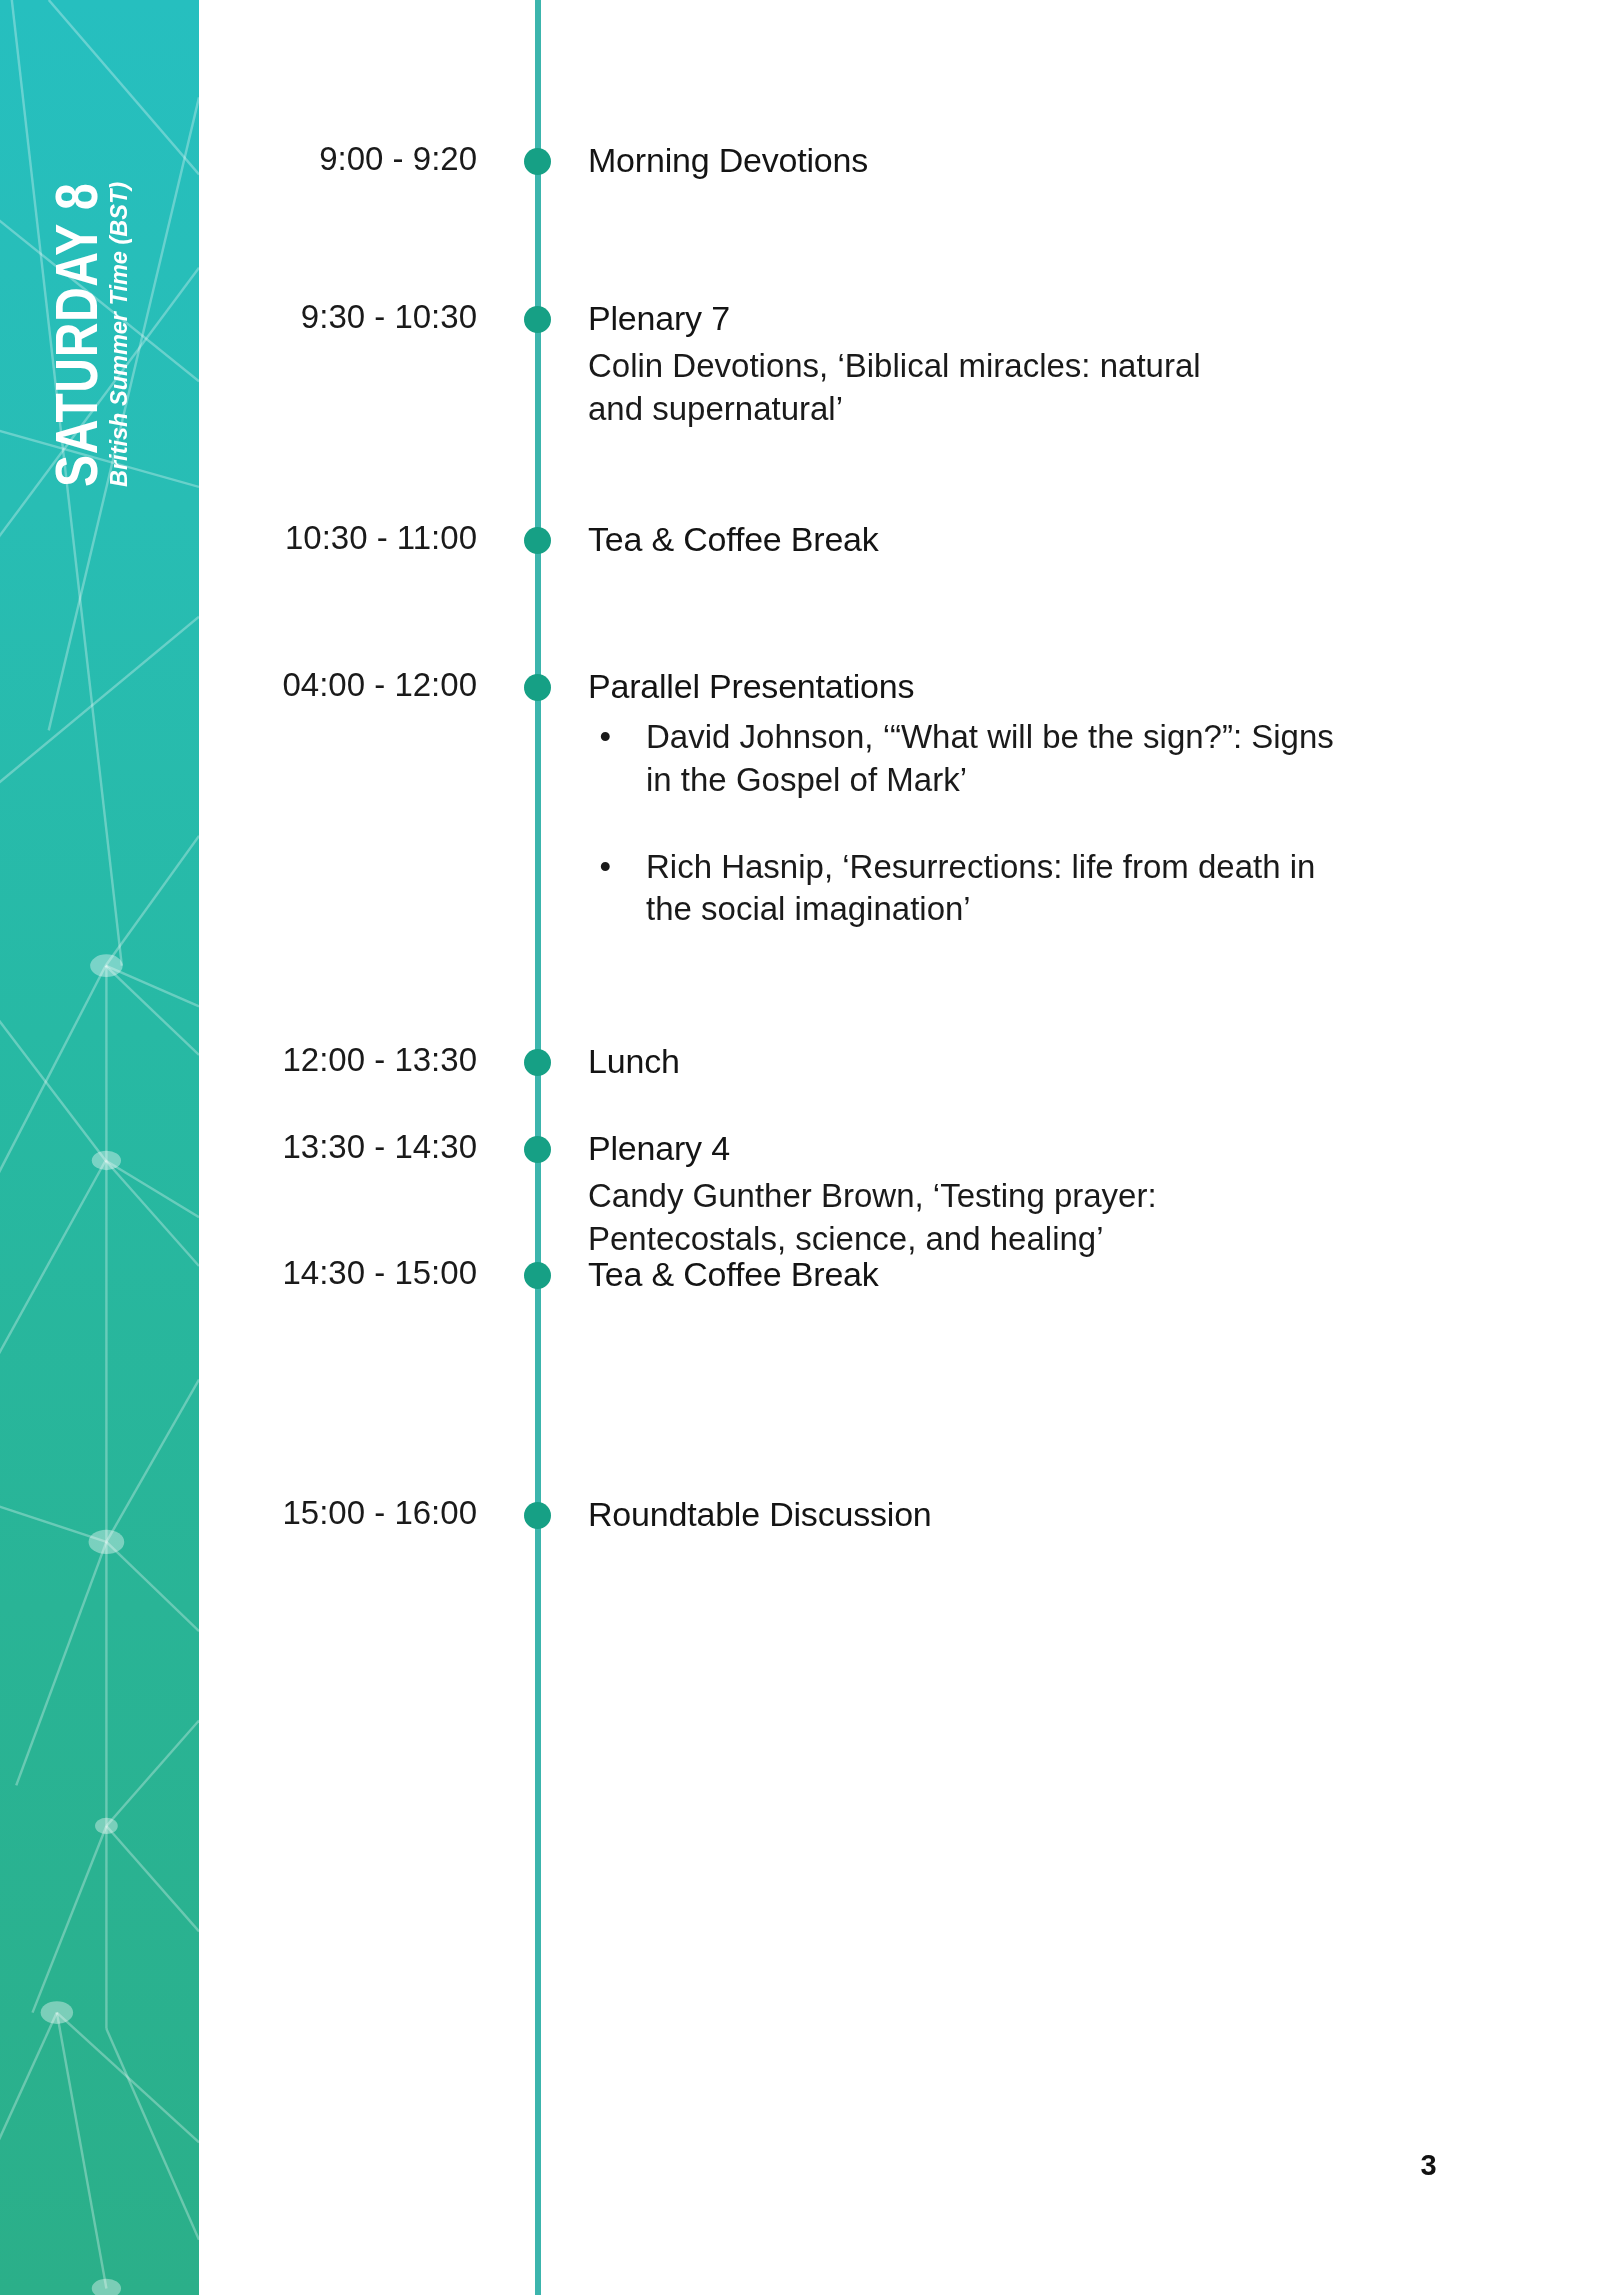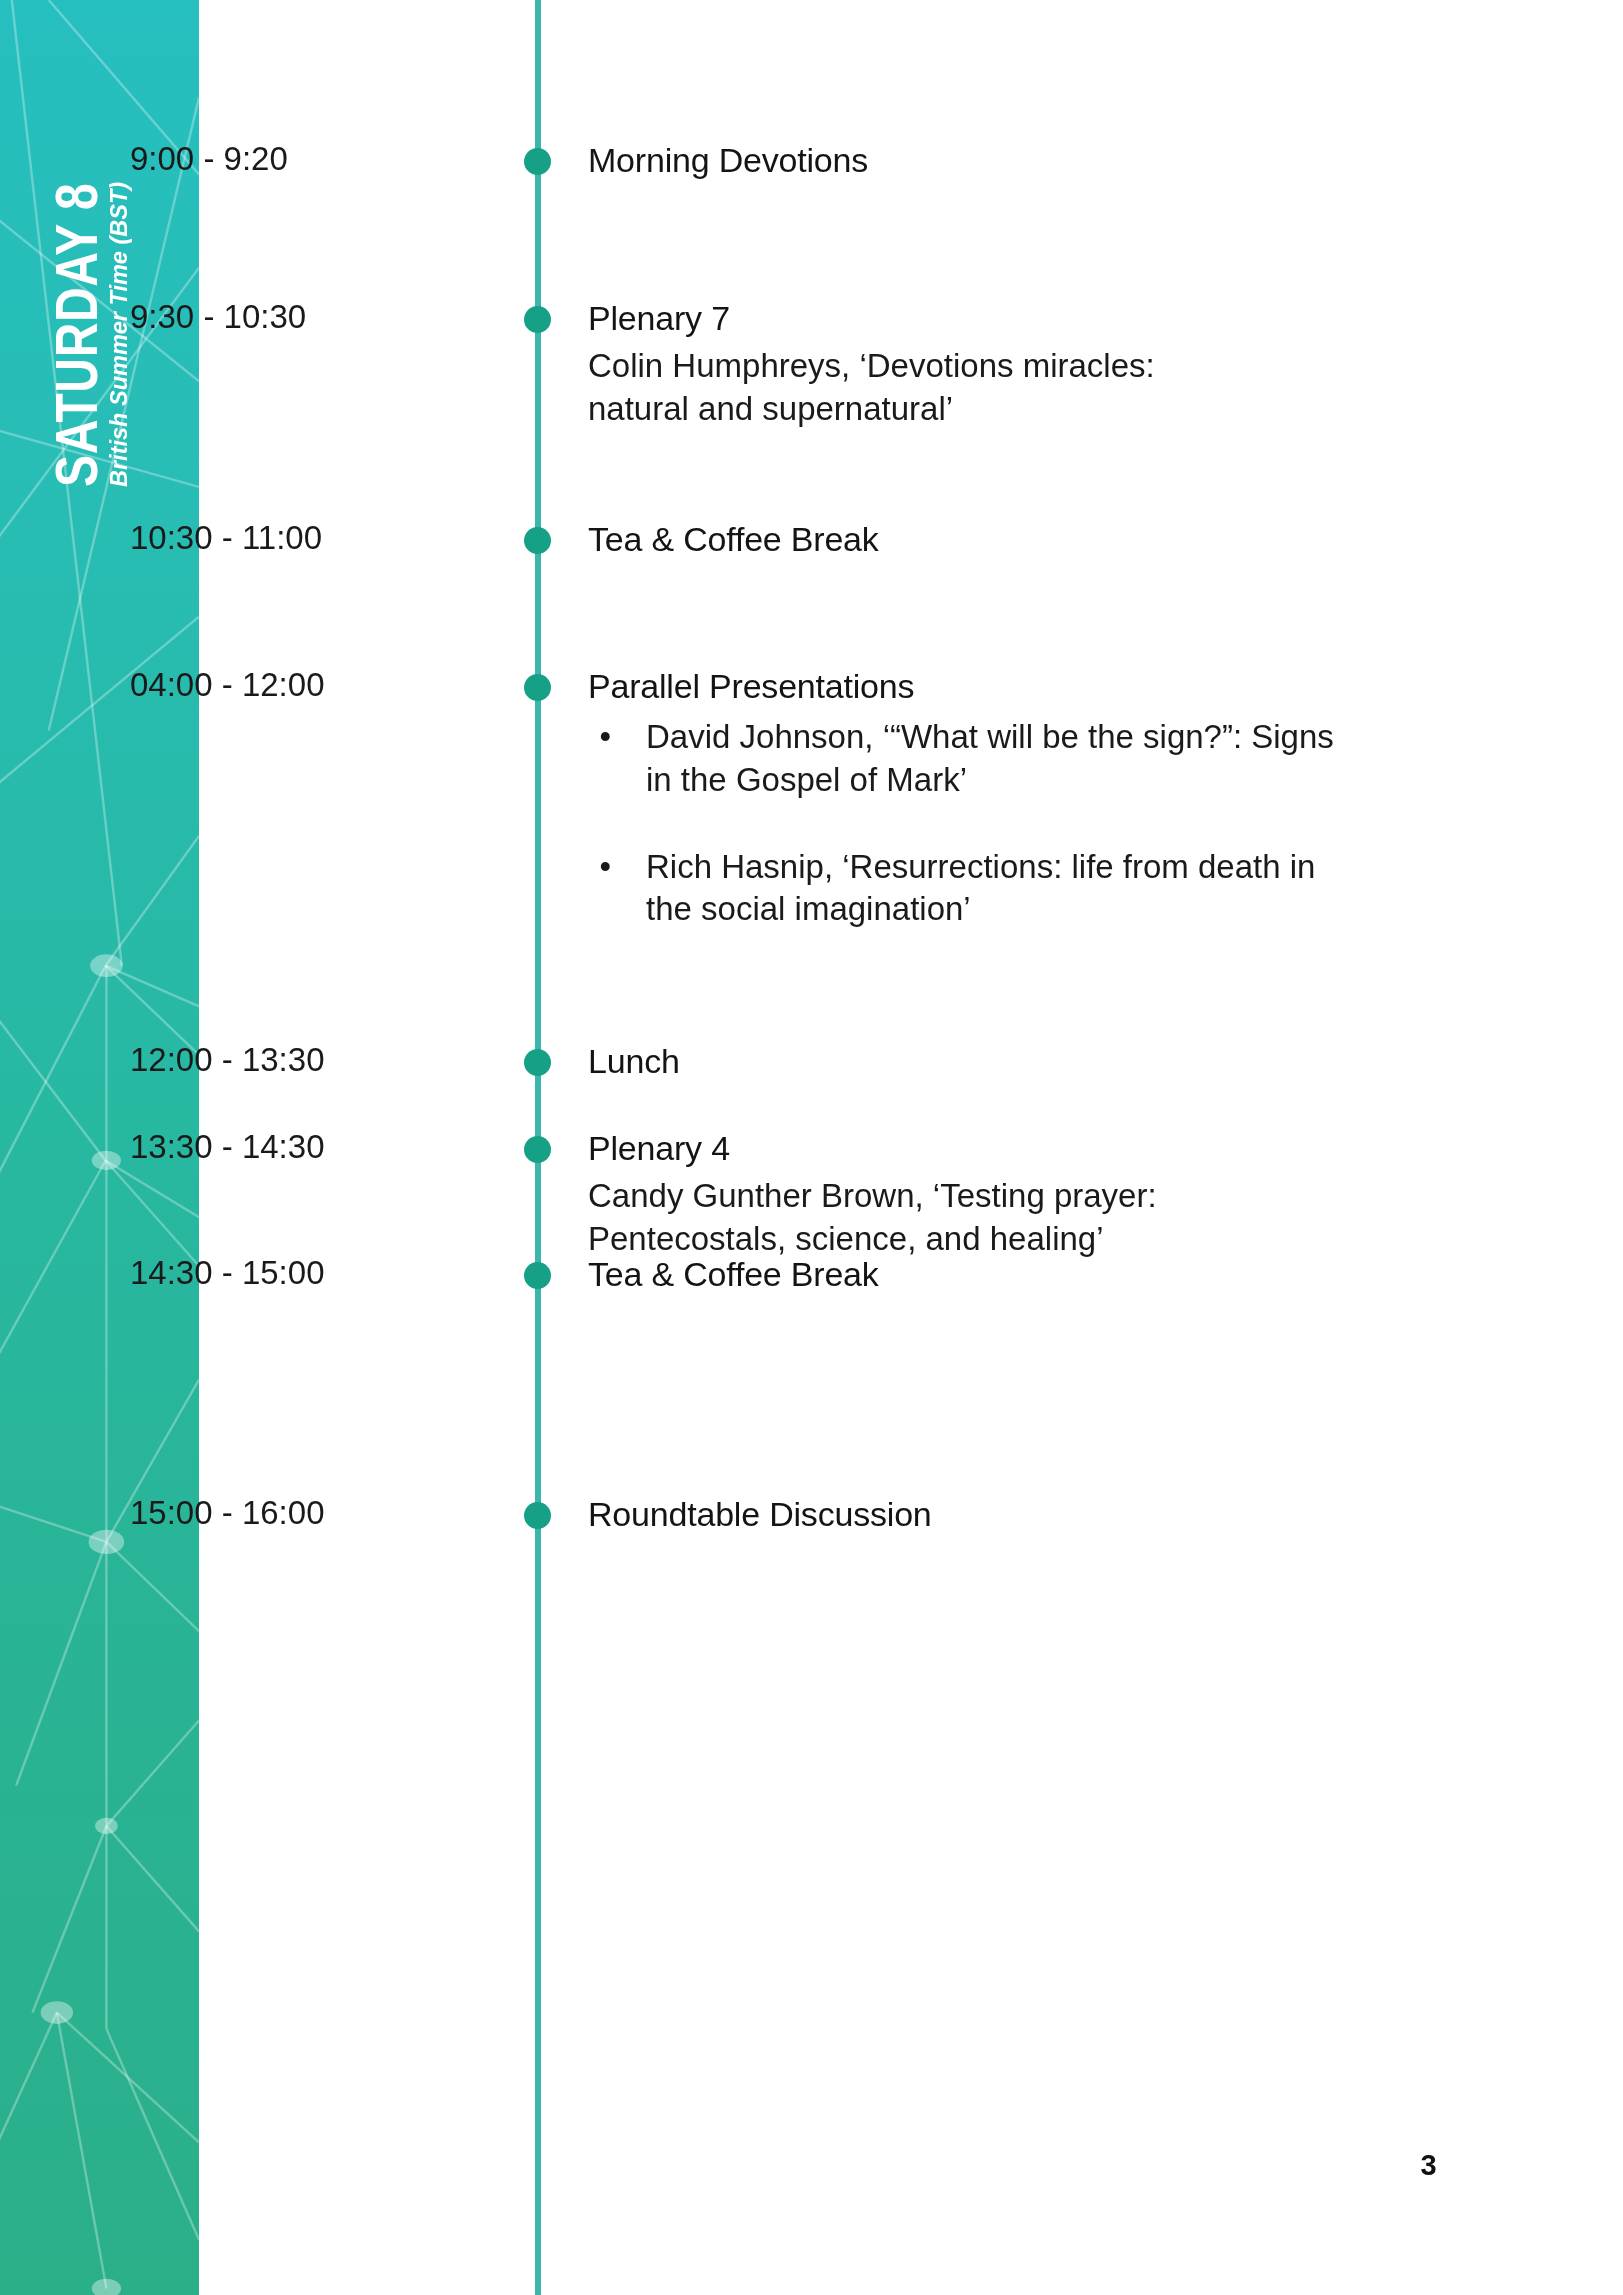--- a/index.html
+++ b/index.html
@@ -88,21 +88,21 @@
   }
   .entry {
     position: absolute;
     left: 0;
     width: 1623px;
   }
   .entry-time {
     position: absolute;
     left: 130px;
     width: 347px;
-    text-align: left;
+    text-align: right;
     font-family: "Liberation Sans", sans-serif;
     font-size: 33px;
     color: #1a1a1a;
     line-height: 1.15;
     white-space: nowrap;
   }
   .entry-dot {
     position: absolute;
     left: 524px;
     width: 27px;
@@ -229,21 +229,21 @@
       <div class="entry-dot" style="top: 8px;"></div>
       <div class="entry-body">
         <div class="entry-title">Morning Devotions</div>
       </div>
     </div>
     <div class="entry" style="top: 298px;">
       <div class="entry-time">9:30 - 10:30</div>
       <div class="entry-dot" style="top: 8px;"></div>
       <div class="entry-body">
         <div class="entry-title">Plenary 7</div>
-        <div class="entry-desc">Colin Humphreys, ‘Devotions miracles: natural and supernatural’</div>
+        <div class="entry-desc">Colin Devotions, ‘Biblical miracles: natural and supernatural’</div>
       </div>
     </div>
     <div class="entry" style="top: 519px;">
       <div class="entry-time">10:30 - 11:00</div>
       <div class="entry-dot" style="top: 8px;"></div>
       <div class="entry-body">
         <div class="entry-title">Tea &amp; Coffee Break</div>
       </div>
     </div>
     <div class="entry" style="top: 666px;">

